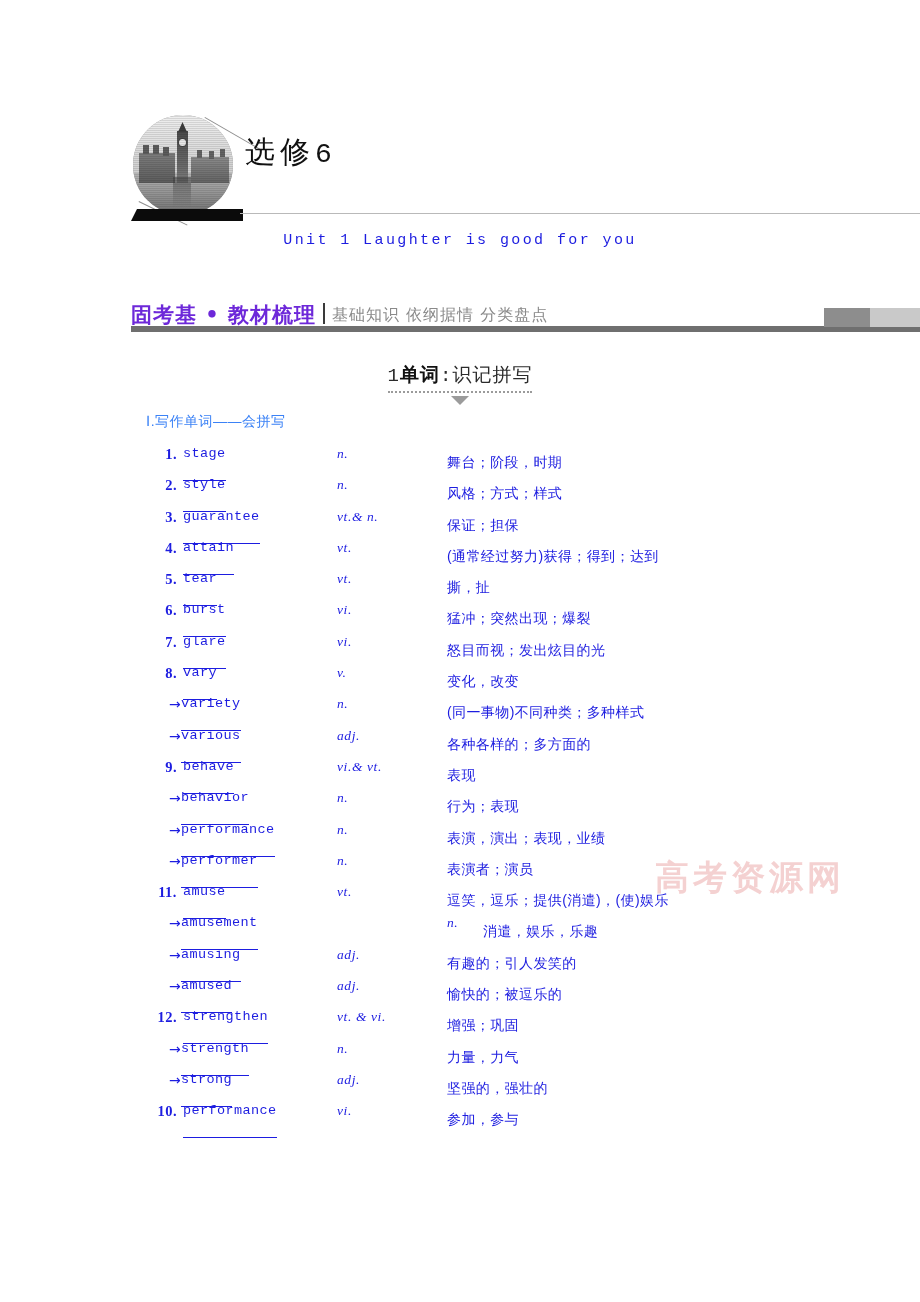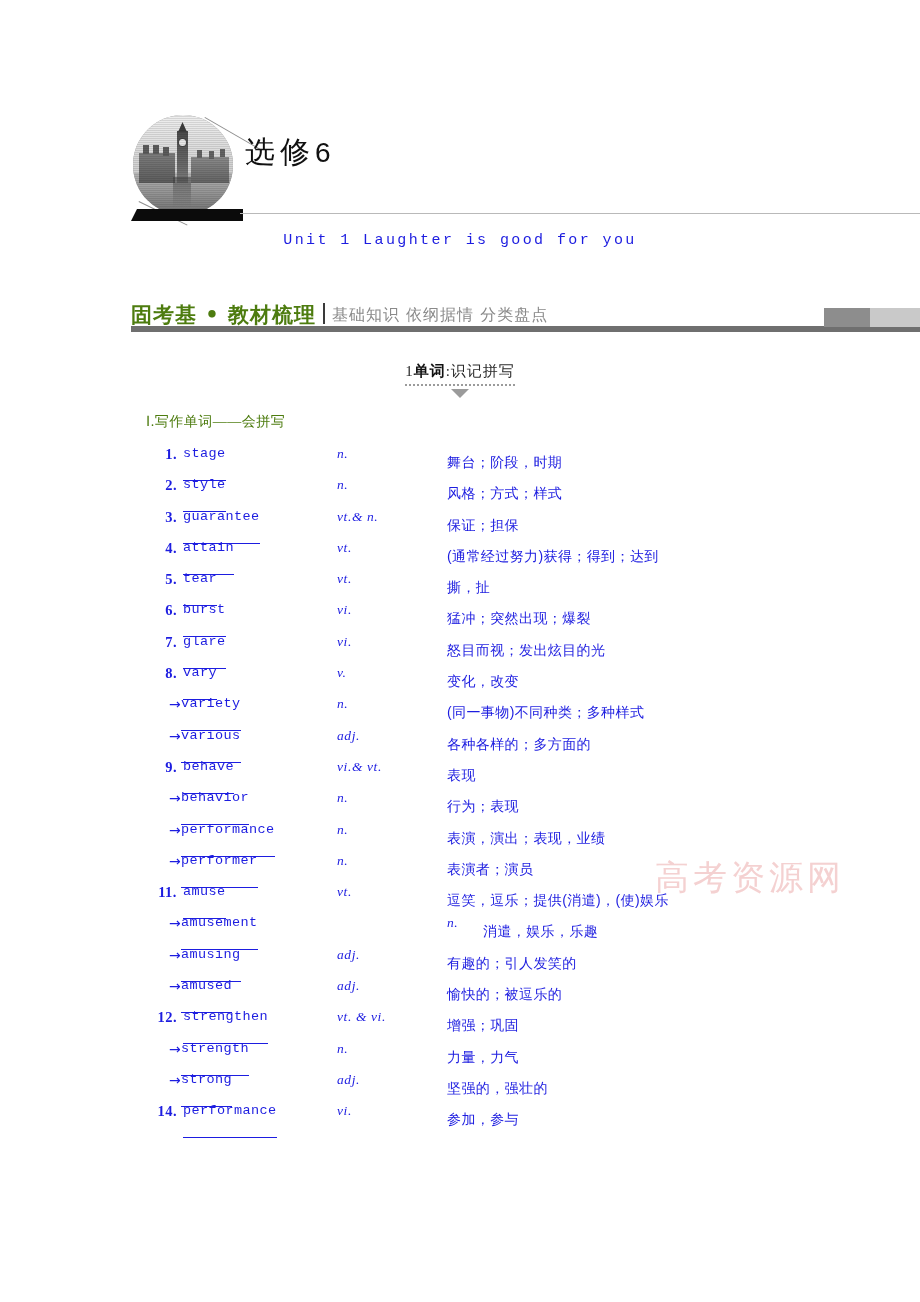--- a/index.html
+++ b/index.html
@@ -8,21 +8,21 @@
     background:#ffffff;
     font-family:"Liberation Serif","DejaVu Serif",serif;
     position:relative;overflow:hidden;
   }
   .page{position:relative;width:920px;height:1302px;}
 
   
   .watermark{
     position:absolute;left:655px;top:855px;
     font-family:"Liberation Sans",sans-serif;
-    font-size:34px;font-weight:normal;letter-spacing:4px;
+    font-size:34px;font-weight:bold;letter-spacing:4px;
     color:#f3c9c9;opacity:.85;
     white-space:nowrap;pointer-events:none;
     z-index:0;
   }
 
   
   .masthead{position:absolute;left:0;top:108px;width:920px;height:120px;z-index:2;}
   .logo-wrap{position:absolute;left:133px;top:7px;width:112px;height:112px;}
   .logo-circle{
     position:absolute;left:0;top:0;width:100px;height:100px;border-radius:50%;
@@ -77,21 +77,21 @@
   .logo-line-a{
     position:absolute;left:72px;top:2px;width:66px;height:40px;
     border-top:1px solid #8f8f8f;transform:rotate(30deg);transform-origin:left top;
   }
   .logo-line-b{
     position:absolute;left:6px;top:86px;width:54px;height:1px;
     background:#8f8f8f;transform:rotate(26deg);transform-origin:left top;
   }
   .issue-title{
     position:absolute;left:245px;top:24px;
-    font-family:Liberation Sans, sans-serif;
+    font-family:Liberation Mono, monospace;
     font-size:30px;color:#111;letter-spacing:5px;font-weight:400;
   }
   .issue-title .num{letter-spacing:0;font-size:28px;}
   .rule-line{
     position:absolute;left:240px;top:105px;width:680px;height:0;
     border-top:1px solid #b9b9b9;
   }
   .rule-block{
     position:absolute;left:131px;top:101px;width:112px;height:12px;
     background:#0b0b0b;
@@ -103,21 +103,21 @@
     font-family:"Liberation Mono","DejaVu Sans Mono",monospace;
     font-size:15px;color:#1d1de0;letter-spacing:2.4px;
     z-index:2;
   }
 
   
   .band{position:absolute;left:131px;top:302px;width:789px;height:34px;z-index:2;}
   .band-title{
     position:absolute;left:0;top:-1px;
     font-family:"DejaVu Sans","Liberation Sans",sans-serif;
-    font-size:21px;font-weight:bold;color:#4d7c0f;letter-spacing:1px;
+    font-size:21px;font-weight:bold;color:#6d28d9;letter-spacing:1px;
     white-space:nowrap;
   }
   .band-divider{
     position:absolute;left:192px;top:1px;width:2px;height:21px;background:#3a3a3a;
   }
   .band-sub{
     position:absolute;left:201px;top:3px;
     font-family:"DejaVu Sans","Liberation Sans",sans-serif;
     font-size:16px;color:#8a8a8a;letter-spacing:1px;white-space:nowrap;
   }
@@ -129,35 +129,35 @@
     position:absolute;right:0;top:6px;width:96px;height:19px;
     background:linear-gradient(90deg,#8d8d8d 0%,#8d8d8d 48%,#c9c9c9 48%,#c9c9c9 100%);
   }
 
   
   .sub-head{
     position:absolute;left:0;top:362px;width:920px;text-align:center;z-index:2;
   }
   .sub-head .txt{
     display:inline-block;position:relative;
-    font-family:Liberation Serif, serif;
-    font-size:15px;color:#2b2b2b;letter-spacing:1px;
+    font-family:Liberation Mono, monospace;
+    font-size:19px;color:#2b2b2b;letter-spacing:1px;
     padding-bottom:3px;border-bottom:2px dotted #9b9b9b;
   }
   .sub-head .txt b{font-weight:bold;color:#111;}
   .sub-head .caret{
     display:block;margin:3px auto 0;width:0;height:0;
     border-left:9px solid transparent;border-right:9px solid transparent;
     border-top:9px solid #9b9b9b;
   }
 
   .list-label{
     position:absolute;left:146px;top:413px;z-index:2;
-    font-family:Liberation Serif, serif;
-    font-size:14px;color:#4d7c0f;letter-spacing:.5px;white-space:nowrap;
+    font-family:Liberation Sans, sans-serif;
+    font-size:14px;color:#3b82f6;letter-spacing:.5px;white-space:nowrap;
   }
 
   
   .vocab{
     position:absolute;left:131px;top:444px;width:789px;z-index:2;
     color:#1d1de0;
   }
   .vrow{
     position:relative;height:31.3px;
     font-size:14px;
@@ -368,20 +368,20 @@
         <span class="mean">力量，力气</span>
       </div>
       <div class="vrow sub">
         <span class="idx"></span>
         <span class="arrow">→</span>
         <span class="word">strong</span>
         <span class="pos">adj.</span>
         <span class="mean">坚强的，强壮的</span>
       </div>
       <div class="vrow">
-        <span class="idx">14.</span>
+        <span class="idx">10.</span>
         <span class="word">performance</span>
         <span class="pos">vi.</span>
         <span class="mean">参加，参与</span>
       </div>
     </div>
 
 </div>
 
 </body></html>

